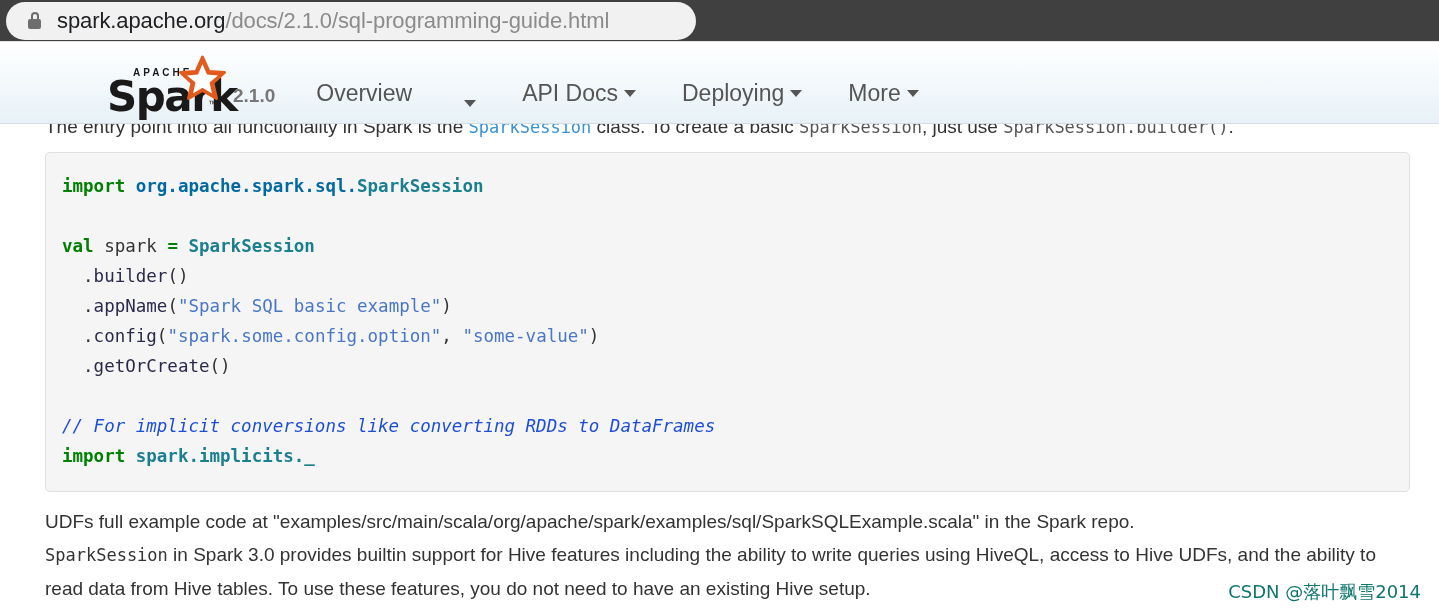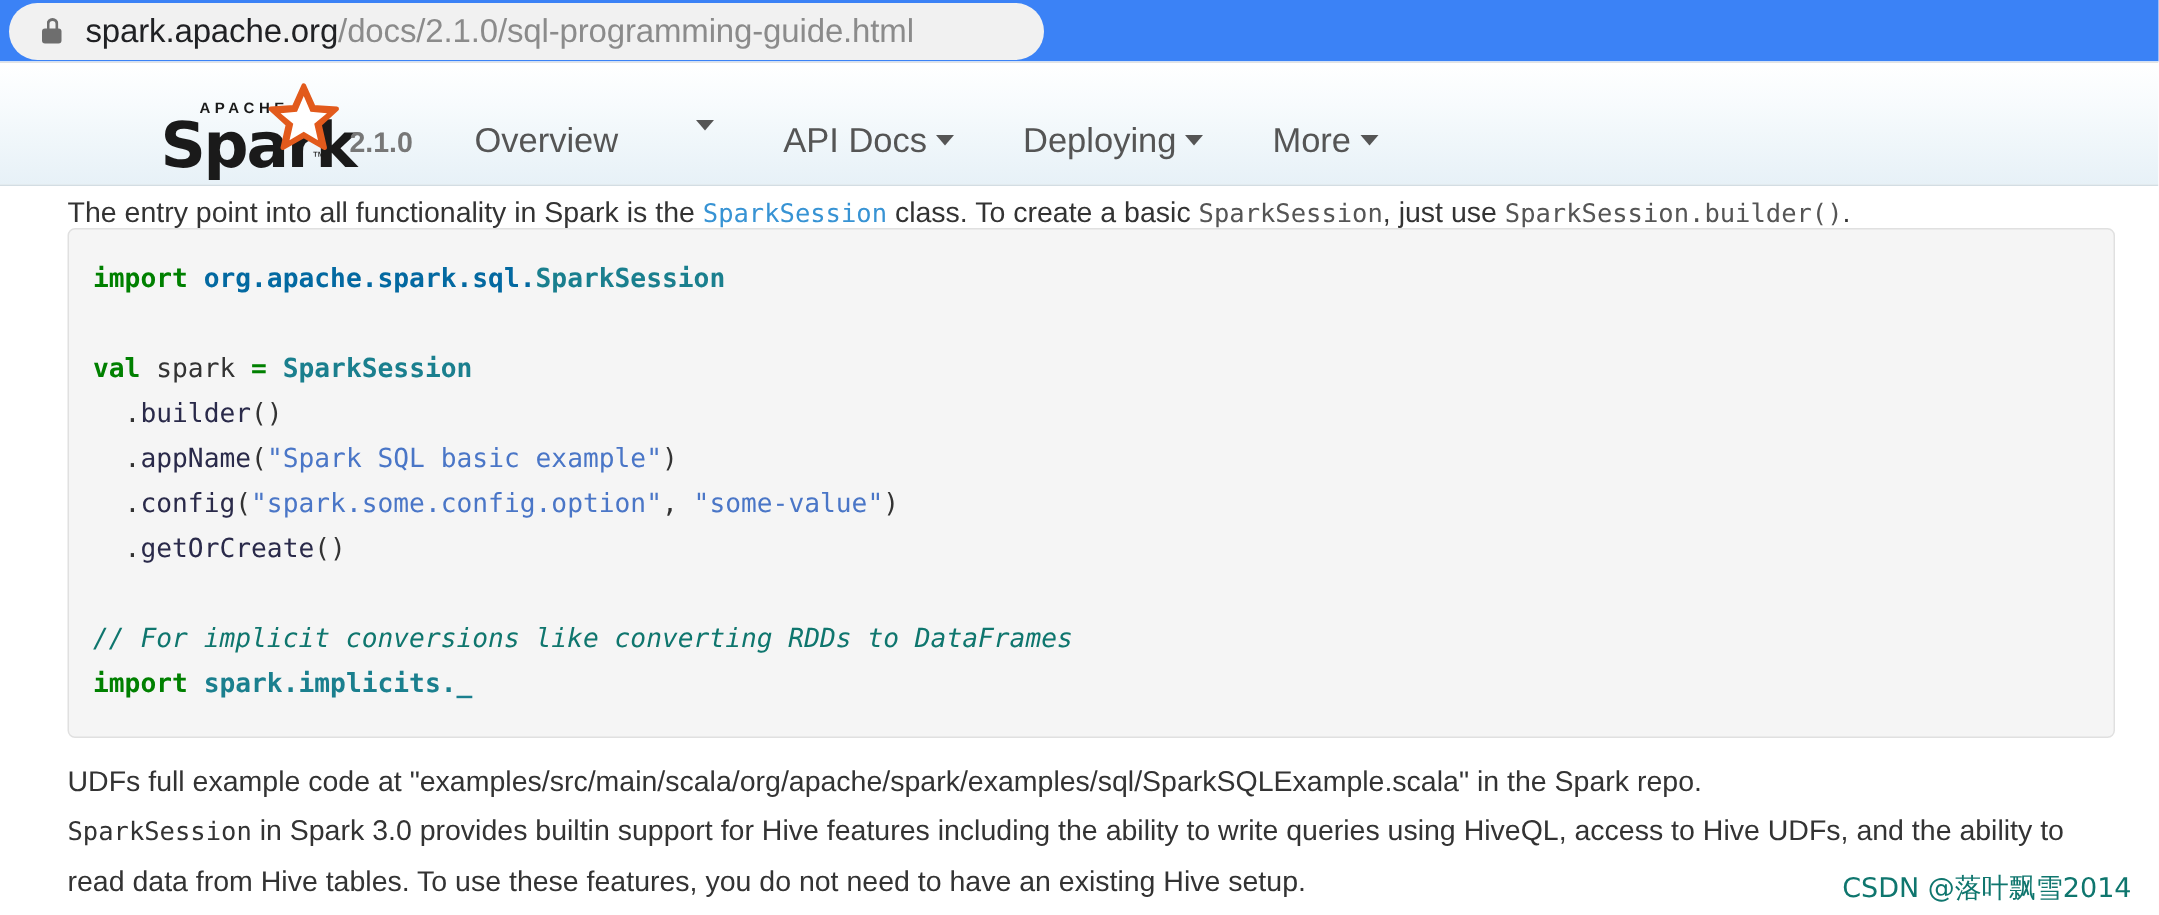--- a/index.html
+++ b/index.html
@@ -10,21 +10,21 @@
     overflow: hidden;
     background: #ffffff;
     font-family: "Liberation Sans", sans-serif;
   }
 
   
   .urlbar {
     position: absolute;
     left: 0; top: 0;
     width: 1439px; height: 41px;
-    background: #3b82f6;
+    background: #404040;
     display: flex;
     align-items: center;
   }
   .urlbar-pill {
     margin-left: 6px;
     height: 38px;
     min-width: 690px;
     background: #f1f1f1;
     border-radius: 19px;
     display: flex;
@@ -65,21 +65,21 @@
     position: absolute;
     left: 0; top: 41px;
     width: 1439px; height: 569px;
     background: #ffffff;
     overflow: hidden;
   }
 
   
   .clipped-line {
     position: absolute;
-    left: 45px; top: 89px;
+    left: 45px; top: 73px;
     width: 1380px;
     font-size: 19px;
     line-height: 26px;
     color: #333333;
     white-space: nowrap;
   }
   .clipped-line code,
   .mono-inline {
     font-family: "DejaVu Sans Mono", "Liberation Mono", monospace;
     font-size: 17px;
@@ -146,21 +146,21 @@
   .brand-version {
     font-size: 19px;
     font-weight: bold;
     color: #777777;
     margin-left: 4px;
     position: relative;
     top: -8px;
     text-align: right;
   }
 
-  .nav-links { display: flex; align-items: flex-start; margin-top: 20px; }
+  .nav-links { display: flex; align-items: flex-end; margin-top: 20px; }
   .nav-item {
     font-size: 23px;
     color: #555555;
     text-decoration: none;
     padding: 0 23px;
     white-space: nowrap;
     display: flex;
     align-items: center;
     cursor: pointer;
   }
@@ -189,21 +189,21 @@
     font-size: 17.5px;
     line-height: 30px;
     color: #333333;
     white-space: pre;
   }
   .k  { color: #008000; font-weight: bold; text-align: center; }   
   .ns { color: #0369a1; font-weight: bold; }                       
   .nc { color: #1a7f8e; font-weight: bold; }    
   .s  { color: #4a76c7; }                       
   .m  { color: #2a2a4a; }                       
-  .c  { color: #0f766e; font-style: italic; }   
+  .c  { color: #1d4ed8; font-style: italic; }   
   .o  { color: #333333; }                       
 
   
   .body-text {
     position: absolute;
     left: 45px;
     width: 1370px;
     font-size: 19px;
     line-height: 33px;
     color: #333333;

